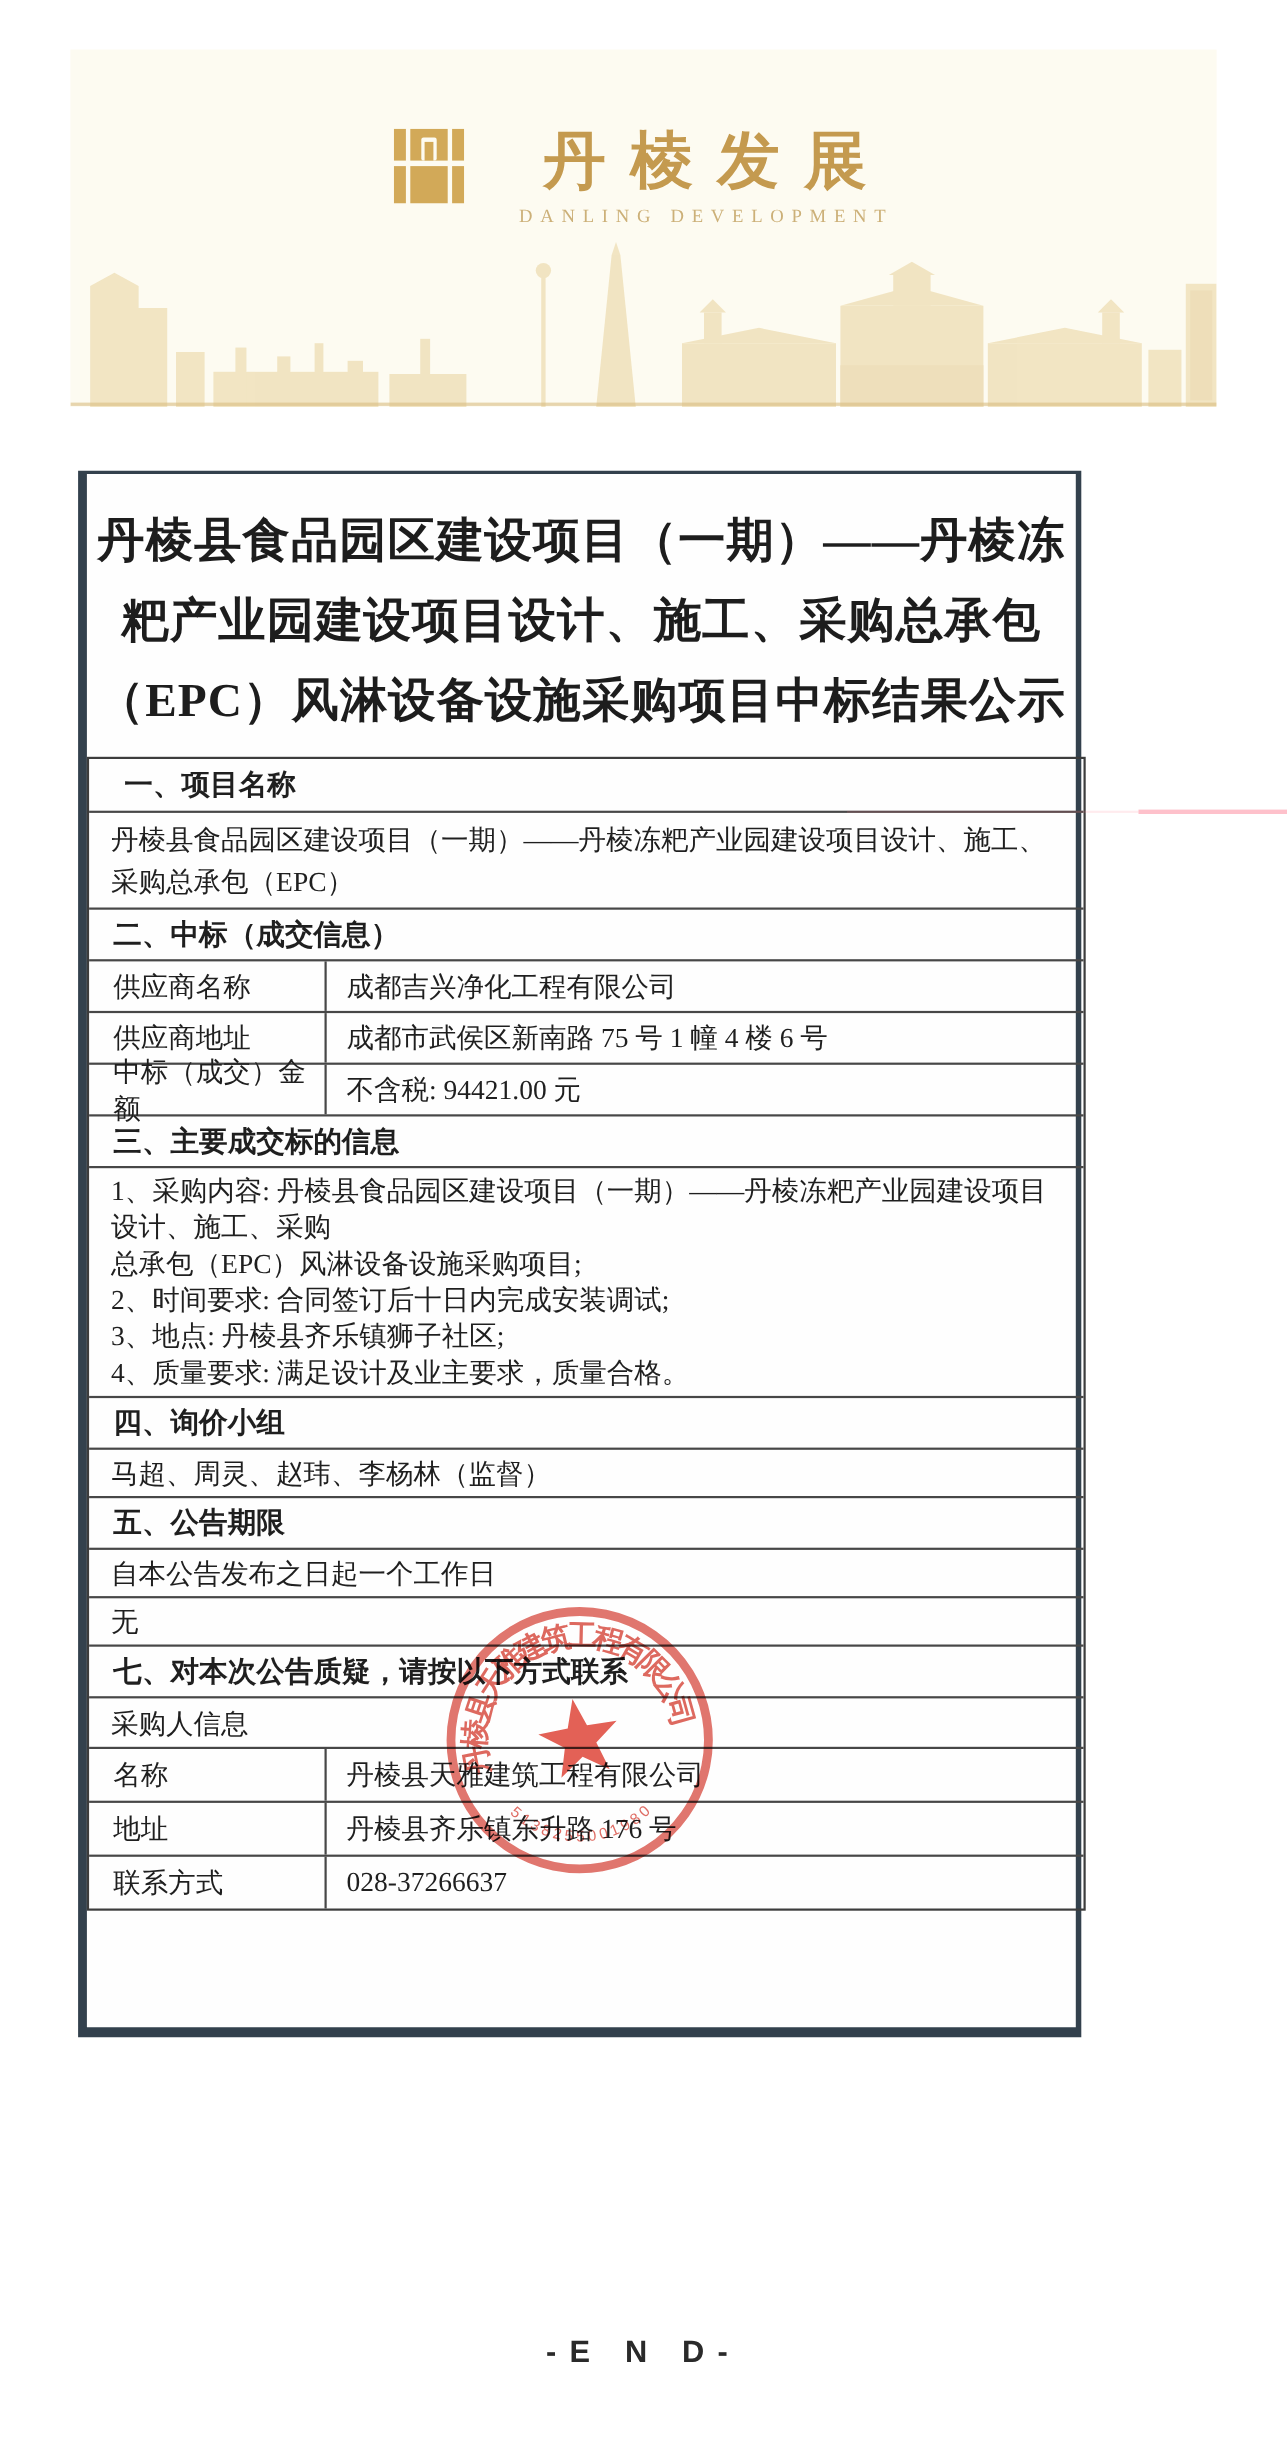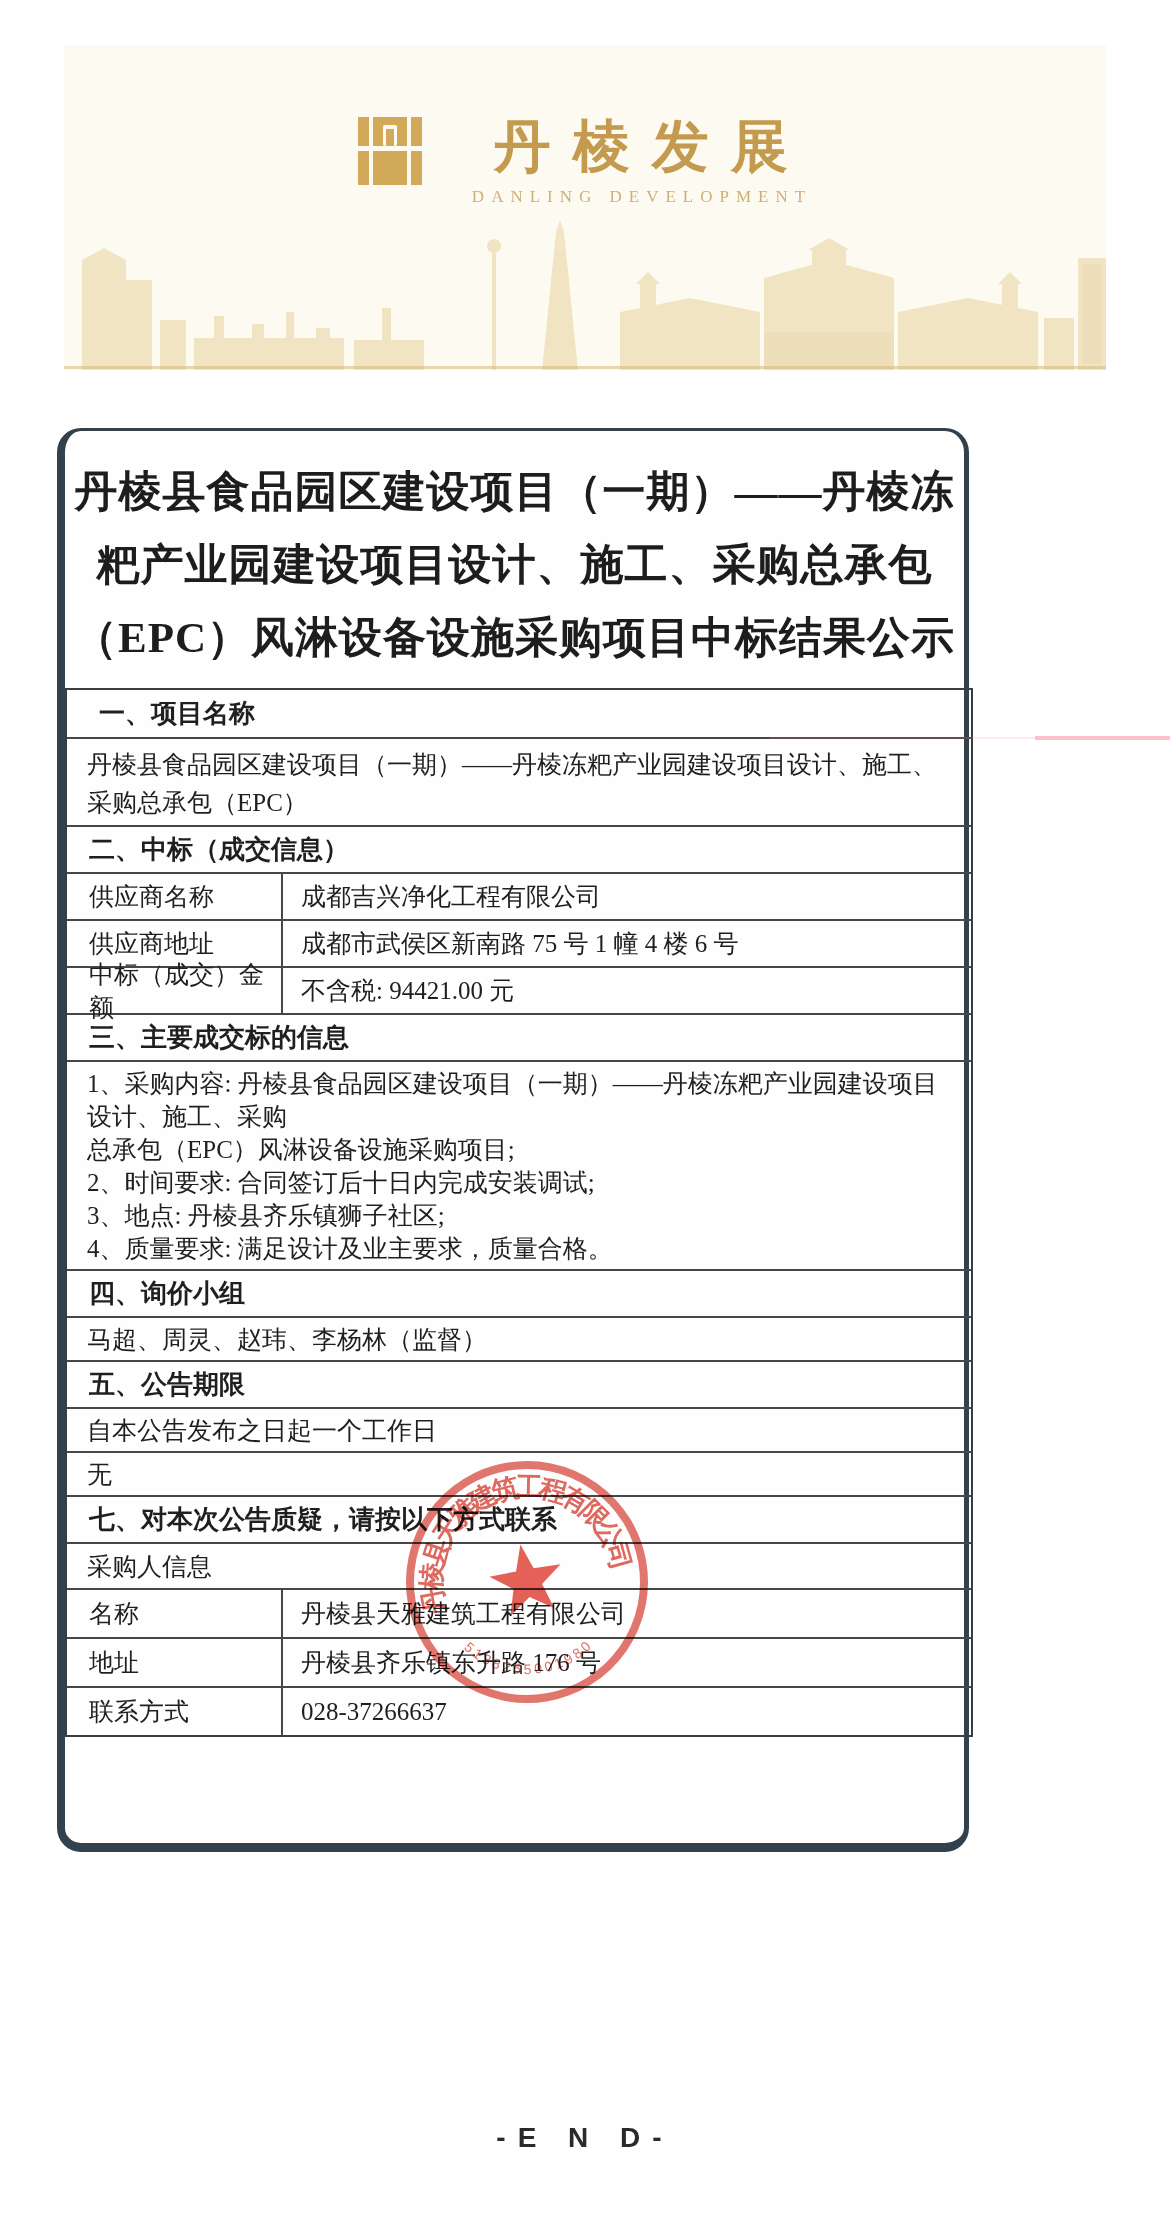--- a/index.html
+++ b/index.html
@@ -23,25 +23,24 @@
     font-size:57px;font-weight:bold;color:#c49a4f;letter-spacing:22px;
     line-height:60px;white-space:nowrap;text-indent:22px;
   }
   .brand-sub{
     margin-top:10px;font-family:Liberation Serif, serif;
     font-size:17px;color:#ccb078;letter-spacing:7px;white-space:nowrap;
   }
   .skyline{position:absolute;left:0;bottom:0;width:1042px;height:150px;}
   
   .doc-frame{
-    position:absolute;left:57px;top:428px;width:912px;height:1424px;
+    position:absolute;left:71px;top:428px;width:912px;height:1424px;
     box-sizing:border-box;background:#fefefe;
     border-style:solid;border-color:#33414d;
     border-width:3px 5px 9px 8px;
-    border-radius:24px;
   }
   .doc-title{
     margin-top:24px;text-align:center;
     font-weight:bold;font-size:43px;line-height:73px;color:#1d1d1d;
     letter-spacing:1px;
   }
   .doc-table{
     width:908px;margin:14px auto 0;
     border:2px solid #3d3d3d;box-sizing:border-box;
     font-size:25px;color:#1f1f1f;

